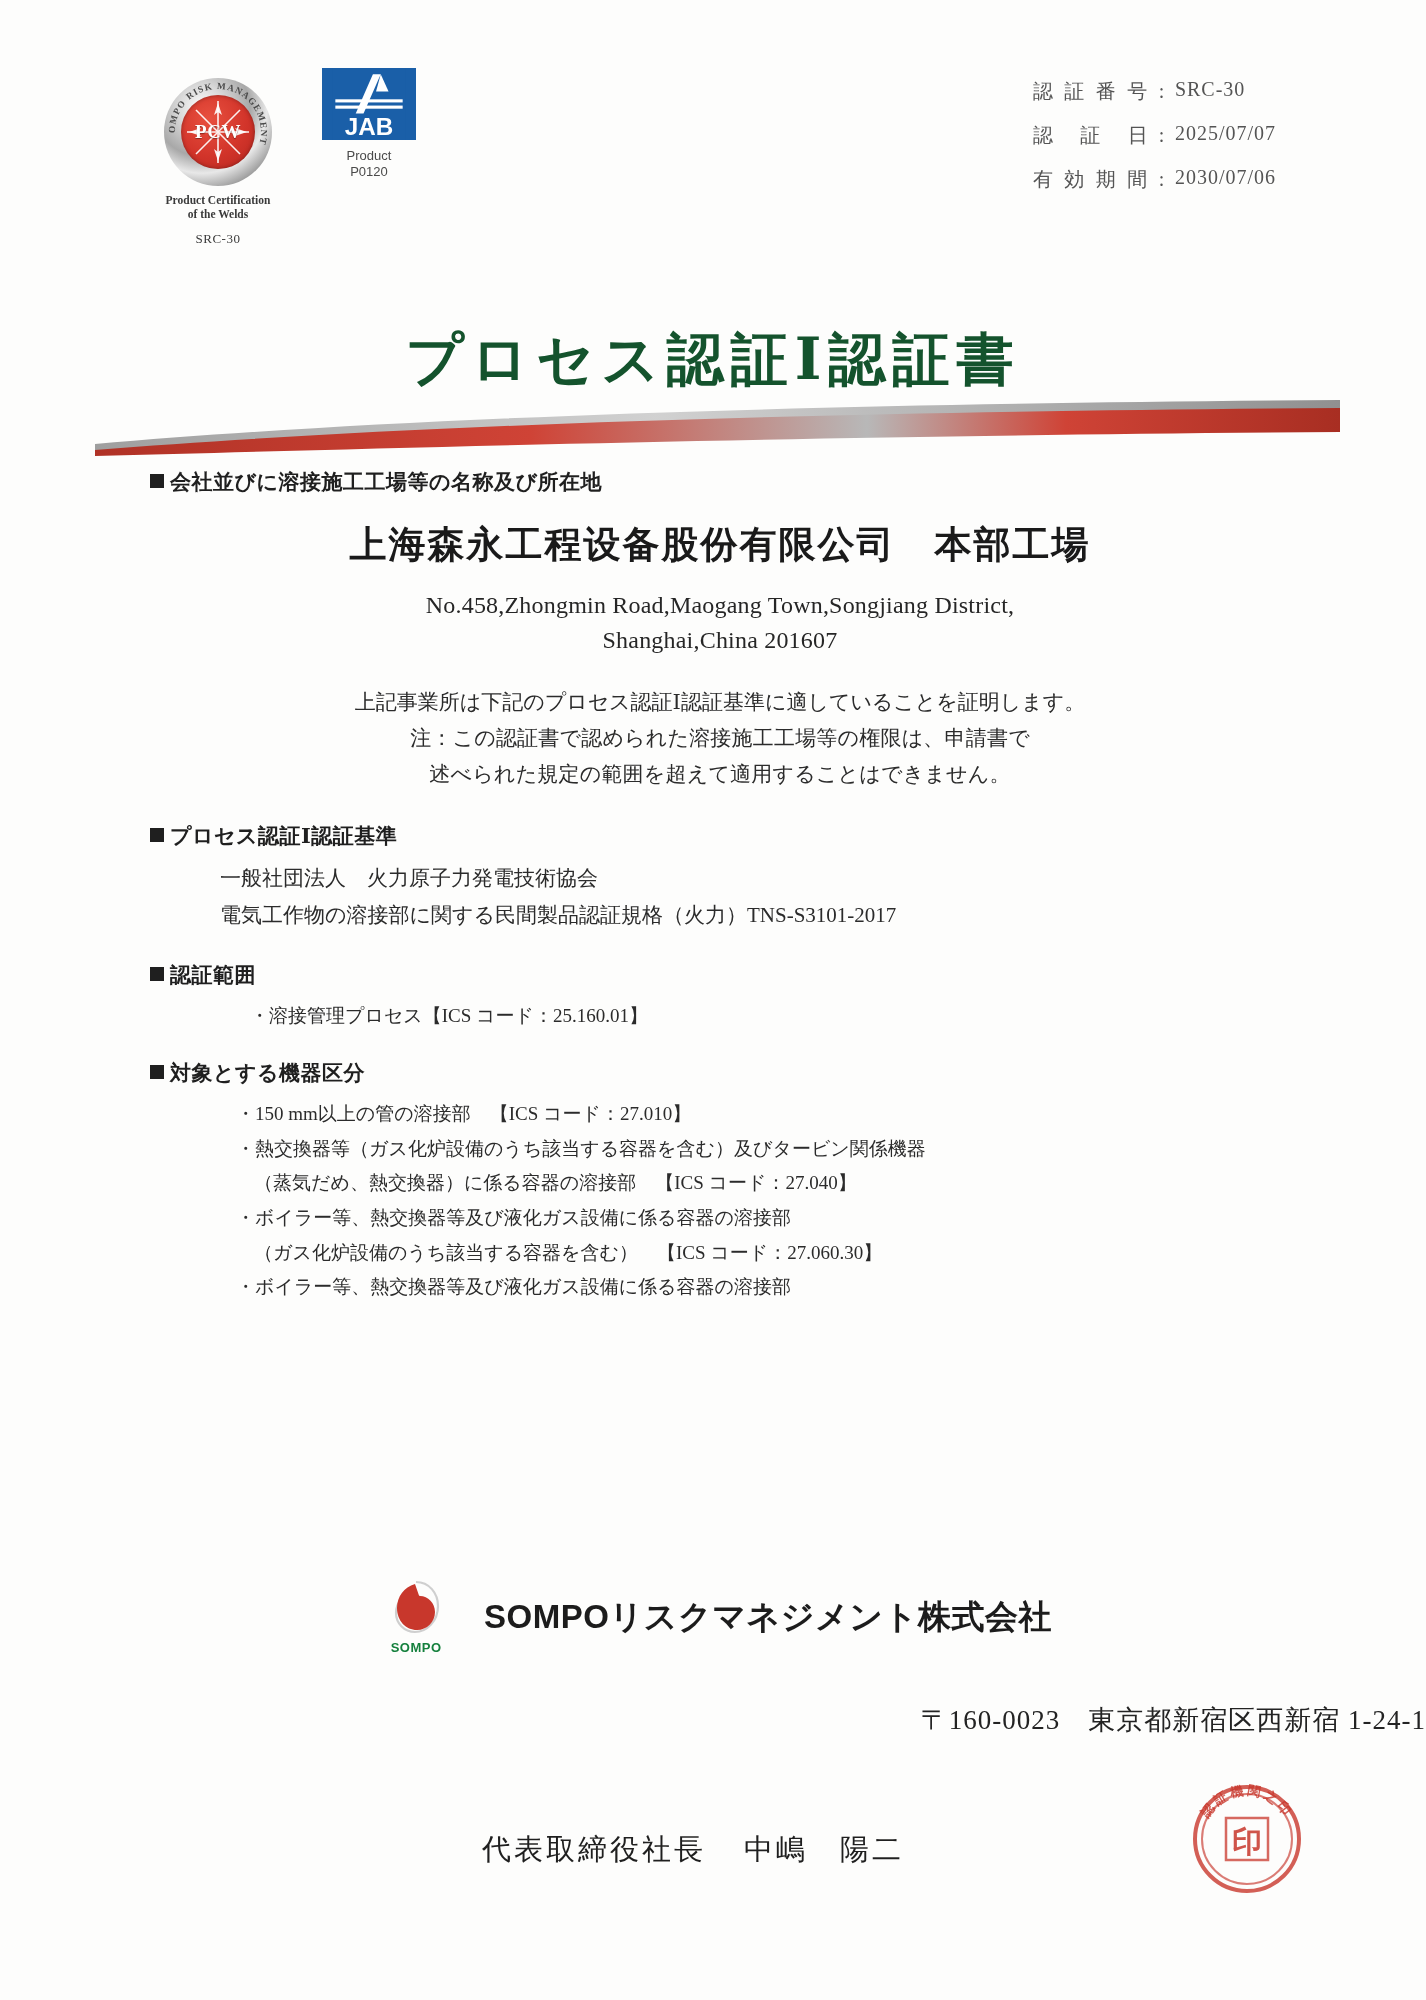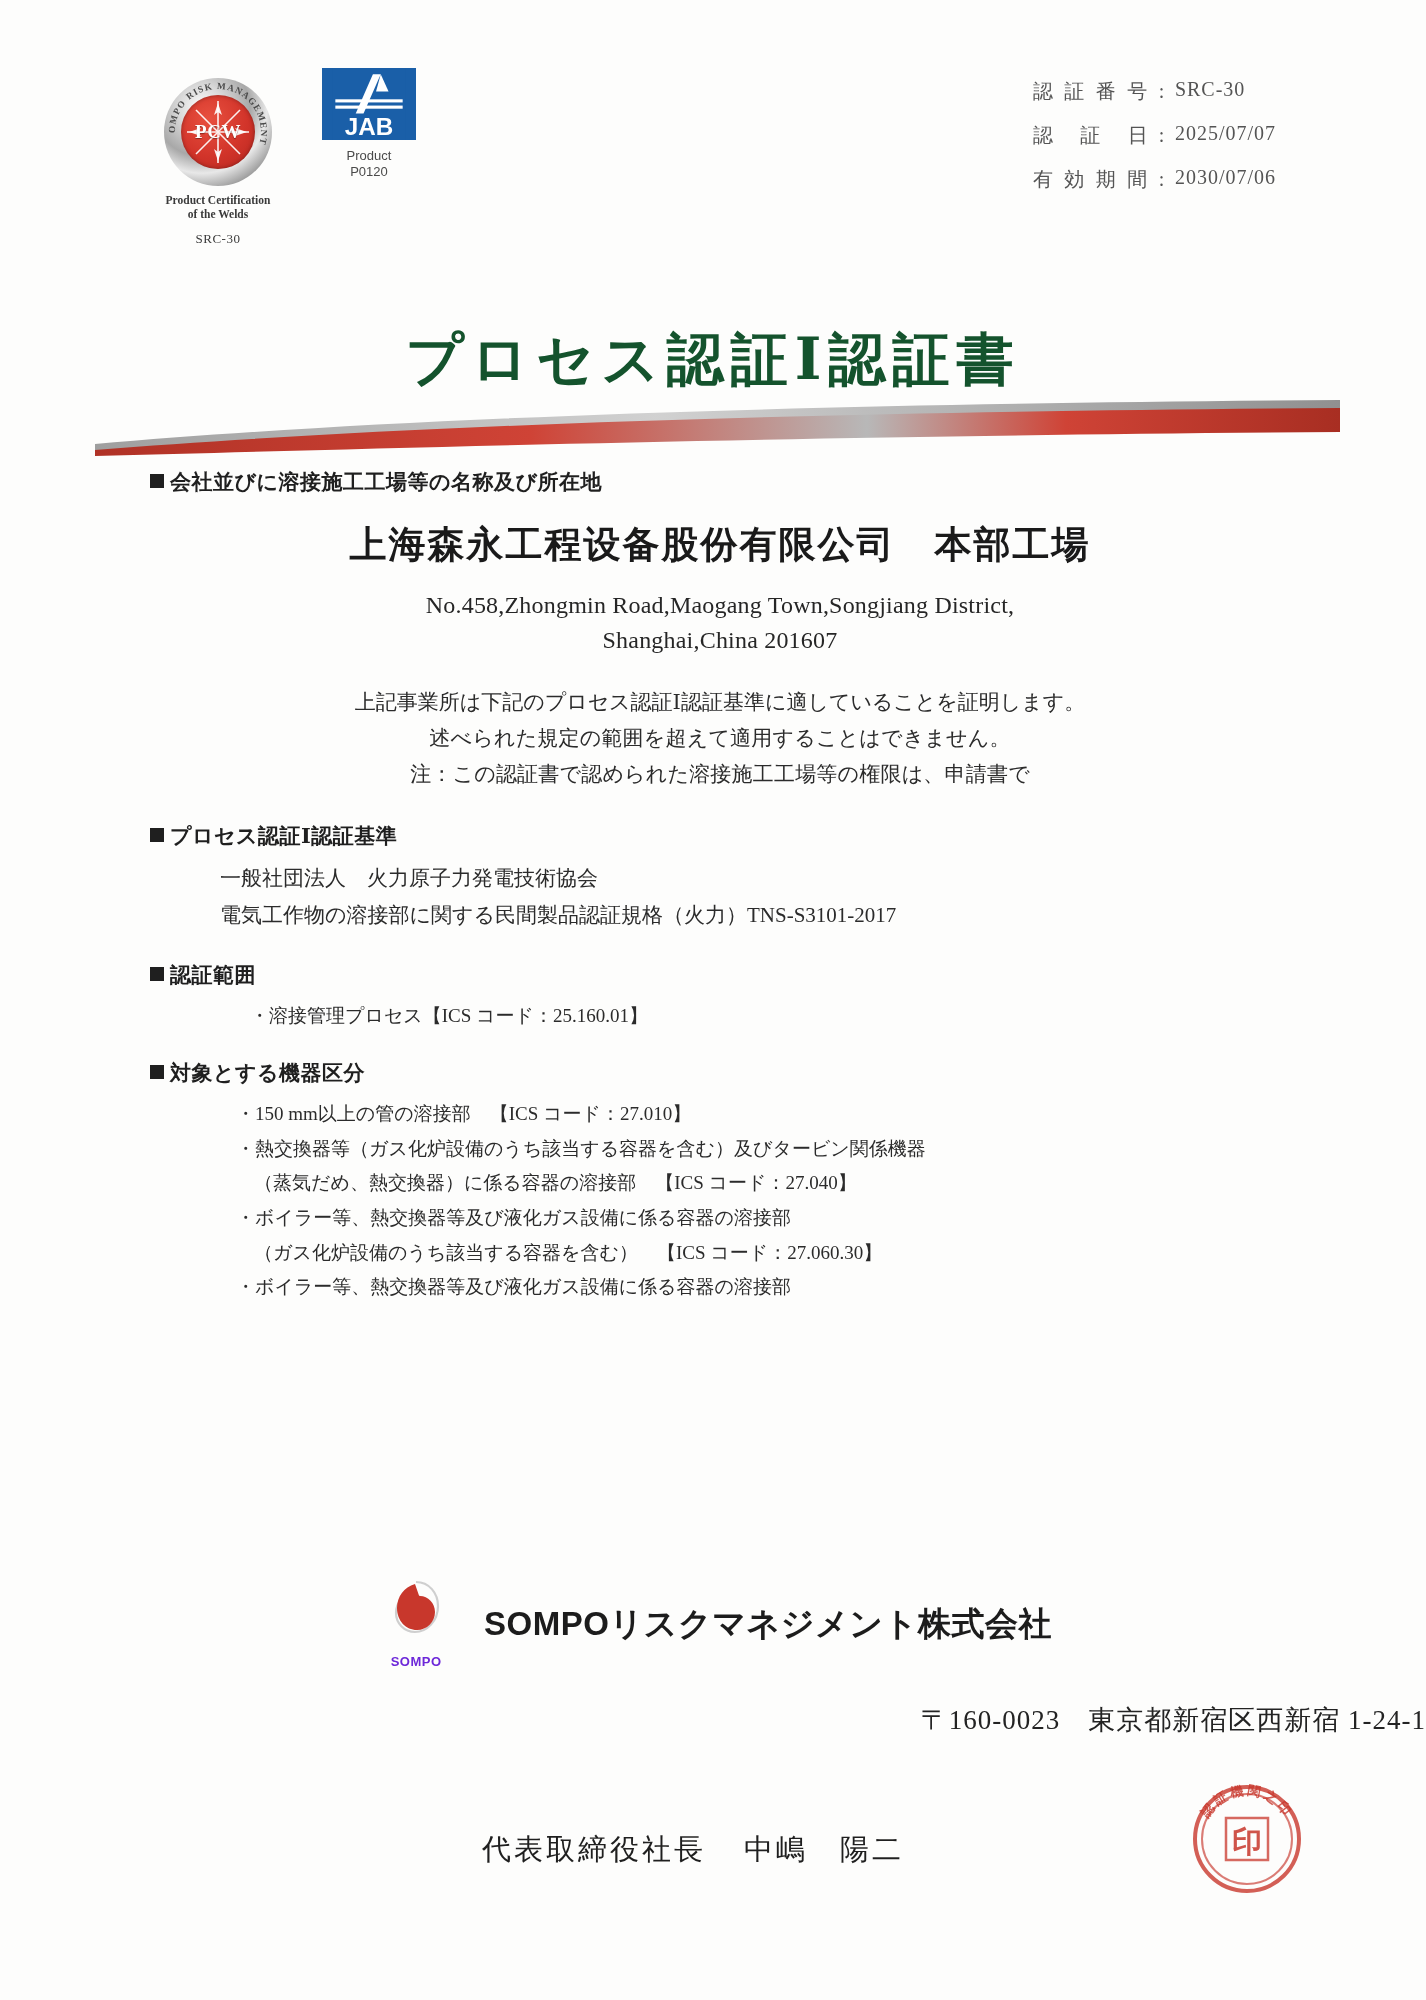--- a/index.html
+++ b/index.html
@@ -225,23 +225,23 @@
   .sompo-mark {
     width: 56px; height: 58px;
     margin: 0 auto;
     position: relative;
   }
   .sompo-mark svg { width: 100%; height: 100%; }
   .sompo-tag {
     font-family: "Liberation Sans", sans-serif;
     font-size: 13px;
     font-weight: bold;
-    color: #6d28d9;
-    letter-spacing: .5px;
-    margin-top: 16px;
+    color: #15803d;
+    letter-spacing: .5px;
+    margin-top: 2px;
   }
   .sompo-name {
     font-family: "Liberation Sans", "DejaVu Sans", sans-serif;
     font-size: 33px;
     font-weight: bold;
     color: #1c1c1c;
     letter-spacing: .5px;
   }
 
   .postal {
@@ -384,22 +384,22 @@
       </div>
       <div class="company-name">上海森永工程设备股份有限公司　本部工場</div>
       <div class="addr">
         <div>No.458,Zhongmin Road,Maogang Town,Songjiang District,</div>
         <div>Shanghai,China 201607</div>
       </div>
     </div>
 
     <div class="statement">
       <div>上記事業所は下記のプロセス認証Ⅰ認証基準に適していることを証明します。</div>
+      <div class="l2">注：この認証書で認められた溶接施工工場等の権限は、申請書で</div>
       <div class="l2">述べられた規定の範囲を超えて適用することはできません。</div>
-      <div class="l2">注：この認証書で認められた溶接施工工場等の権限は、申請書で</div>
     </div>
 
     <div class="block">
       <div class="sec-head">
         <span class="sq"></span><span>プロセス認証Ⅰ認証基準</span>
       </div>
       <div class="indent1">一般社団法人　火力原子力発電技術協会</div>
       <div class="indent1">電気工作物の溶接部に関する民間製品認証規格（火力）TNS-S3101-2017</div>
     </div>
 

